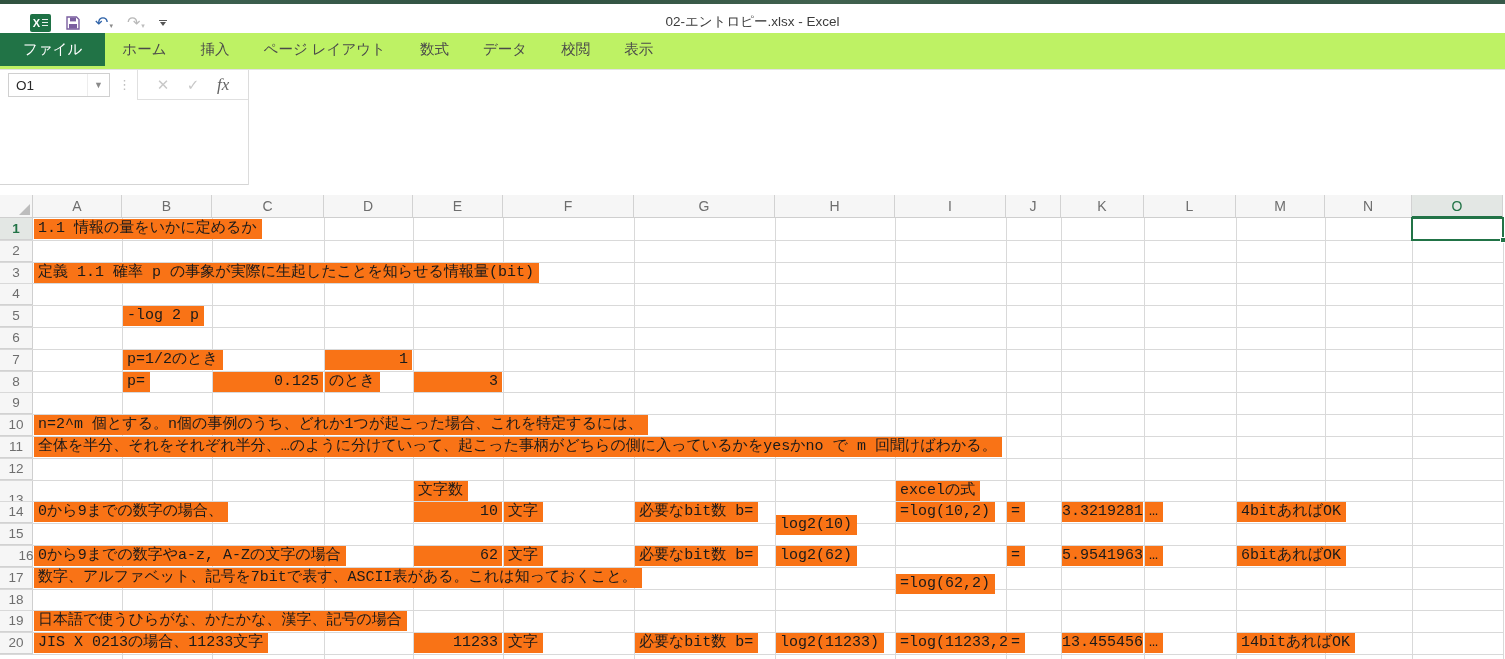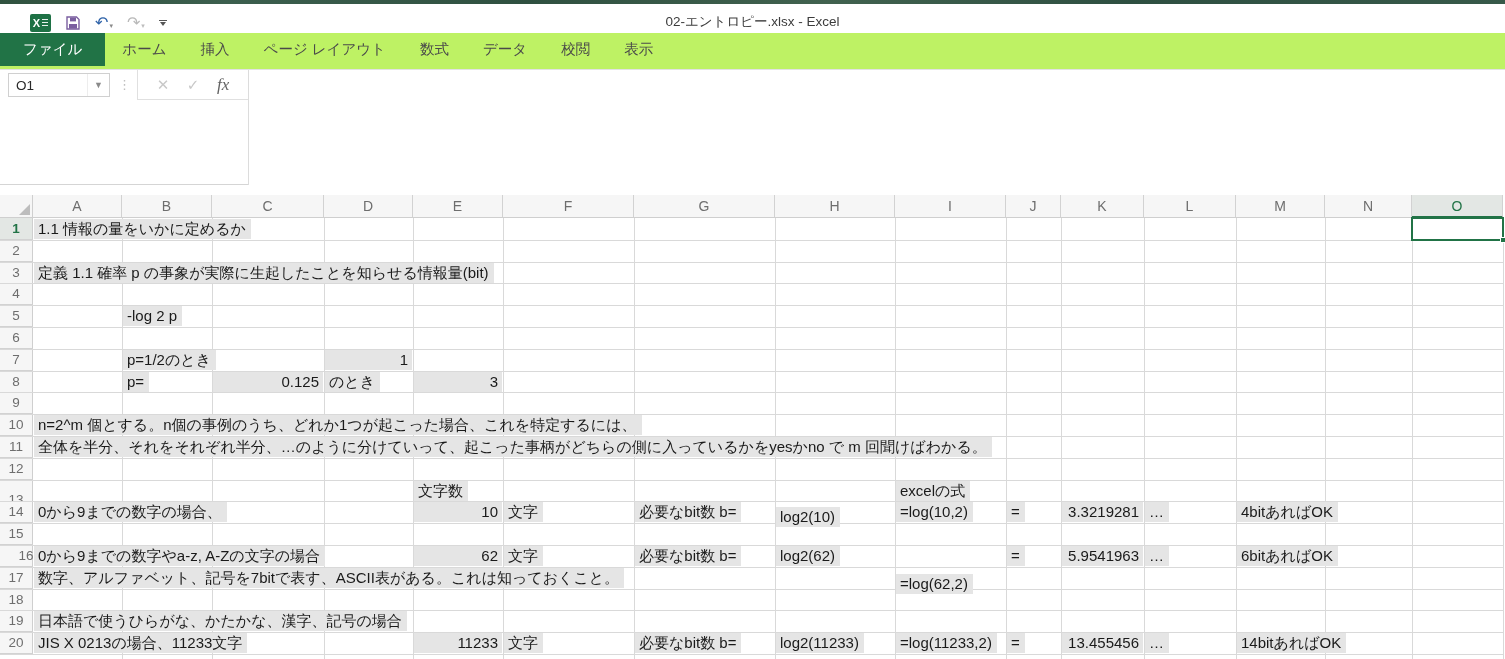--- a/index.html
+++ b/index.html
@@ -50,21 +50,21 @@
   
   .sheet { position:absolute; top:195px; left:0; width:1505px; height:464px; background:#fff; overflow:hidden; }
   .corner { position:absolute; left:0; top:0; width:33px; height:23px; background:#f6f6f6; border-right:1px solid #cfcfcf; border-bottom:1px solid #cfcfcf; }
   .corner:after { content:""; position:absolute; right:2px; bottom:2px; width:0; height:0; border-left:11px solid transparent; border-bottom:11px solid #bdbdbd; }
   .colhdr { position:absolute; top:0; height:23px; background:#f6f6f6; border-right:1px solid #d2d2d2; border-bottom:1px solid #cfcfcf; color:#6e6e6e; font-size:14px; display:flex; align-items:center; justify-content:center; }
   .colhdr.sel { background:#e3e7e4; color:#217346; border-bottom:2px solid #217346; }
   .rowhdr { position:absolute; left:0; width:33px; background:#f6f6f6; border-right:1px solid #cfcfcf; border-bottom:1px solid #d2d2d2; color:#6e6e6e; font-size:13.5px; display:flex; align-items:center; justify-content:center; }
   .rowhdr.sel { background:#e3e7e4; color:#217346; font-weight:bold; }
   .vline { position:absolute; width:1px; background:#d9d9d9; z-index:1; }
   .hline { position:absolute; height:1px; background:#d9d9d9; z-index:1; }
-  .cell { position:absolute; z-index:2; background:#e5e5e5; font-size:15px; color:#1a1a1a; white-space:nowrap; display:block; }
+  .cell { position:absolute; z-index:2; background:#f97316; font-size:15px; color:#1a1a1a; white-space:nowrap; display:block;font-family:Liberation Mono, monospace; }
   .cell.left { padding:0 5px 0 4px; }
   .cell.right { text-align:right; padding-right:4px; }
   .selbox { position:absolute; z-index:3; border:2px solid #217346; background:transparent; }
   .selbox .handle { position:absolute; right:-4px; bottom:-4px; width:6px; height:6px; background:#217346; border:1px solid #fff; }
 </style>
 </head>
 <body>
 
 <div class="page">
 
@@ -206,21 +206,21 @@
       <div class="cell left" style="top: 177px; height: 20px; line-height: 20px; left: 325px;">のとき</div>
       <div class="cell right" style="top: 177px; height: 20px; line-height: 20px; left: 414px; width: 88px;">3</div>
       <div class="cell left" style="top: 220px; height: 20px; line-height: 20px; left: 34px;">n=2^m 個とする。n個の事例のうち、どれか1つが起こった場合、これを特定するには、</div>
       <div class="cell left" style="top: 242px; height: 20px; line-height: 20px; left: 34px;">全体を半分、それをそれぞれ半分、…のように分けていって、起こった事柄がどちらの側に入っているかをyesかno で m 回聞けばわかる。</div>
       <div class="cell left" style="top: 286px; height: 20px; line-height: 20px; left: 414px;">文字数</div>
       <div class="cell left" style="top: 286px; height: 20px; line-height: 20px; left: 896px;">excelの式</div>
       <div class="cell left" style="top: 307px; height: 20px; line-height: 20px; left: 34px;">0から9までの数字の場合、</div>
       <div class="cell right" style="top: 307px; height: 20px; line-height: 20px; left: 414px; width: 88px;">10</div>
       <div class="cell left" style="top: 307px; height: 20px; line-height: 20px; left: 504px;">文字</div>
       <div class="cell left" style="top: 307px; height: 20px; line-height: 20px; left: 635px;">必要なbit数 b=</div>
-      <div class="cell left" style="top: 312px; height: 20px; line-height: 20px; left: 776px;">log2(10)</div>
+      <div class="cell left" style="top: 320px; height: 20px; line-height: 20px; left: 776px;">log2(10)</div>
       <div class="cell left" style="top: 307px; height: 20px; line-height: 20px; left: 896px;">=log(10,2)</div>
       <div class="cell left" style="top: 307px; height: 20px; line-height: 20px; left: 1007px;">=</div>
       <div class="cell right" style="top: 307px; height: 20px; line-height: 20px; left: 1062px; width: 81px;">3.3219281</div>
       <div class="cell left" style="top: 307px; height: 20px; line-height: 20px; left: 1145px;">…</div>
       <div class="cell left" style="top: 307px; height: 20px; line-height: 20px; left: 1237px;">4bitあればOK</div>
       <div class="cell left" style="top: 351px; height: 20px; line-height: 20px; left: 34px;">0から9までの数字やa-z, A-Zの文字の場合</div>
       <div class="cell right" style="top: 351px; height: 20px; line-height: 20px; left: 414px; width: 88px;">62</div>
       <div class="cell left" style="top: 351px; height: 20px; line-height: 20px; left: 504px;">文字</div>
       <div class="cell left" style="top: 351px; height: 20px; line-height: 20px; left: 635px;">必要なbit数 b=</div>
       <div class="cell left" style="top: 351px; height: 20px; line-height: 20px; left: 776px;">log2(62)</div>

